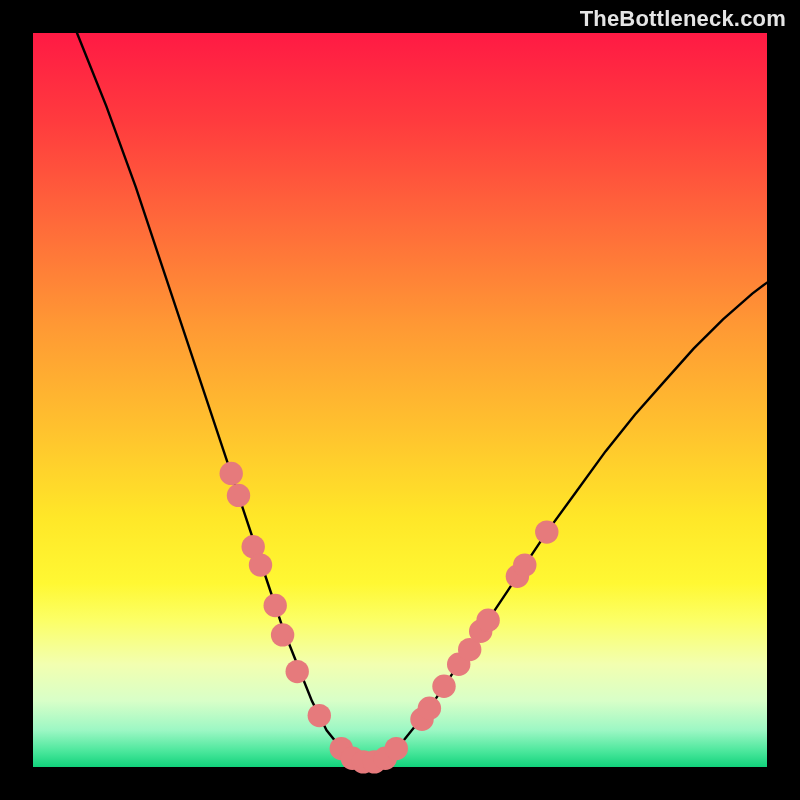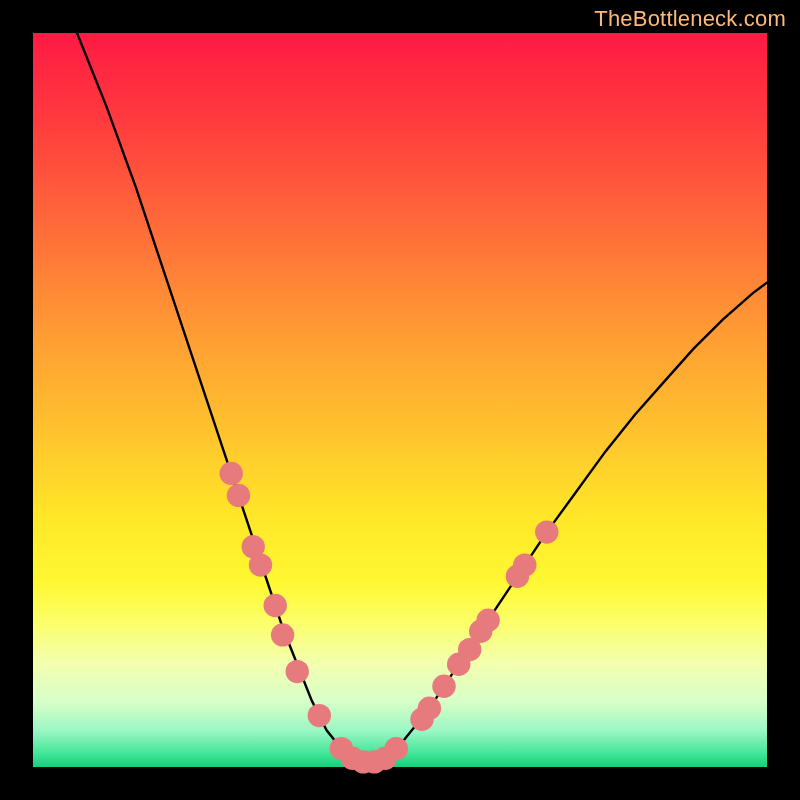--- a/index.html
+++ b/index.html
@@ -39,23 +39,23 @@
       #d8ffc8 91%,
       #9cf7c4 95%,
       #47e69a 98%,
       #11d27b 100%
     );
   }
   .watermark {
     position: absolute;
     top: 6px;
     right: 14px;
-    color: #fdba74;
+    color: #e5e5e5;
     font-size: 22px;
-    font-weight: 400;
+    font-weight: 700;
     letter-spacing: 0.2px;
   }
   svg.curve {
     position: absolute;
     top: 0;
     left: 0;
     width: 734px;
     height: 734px;
     overflow: visible;
   }

